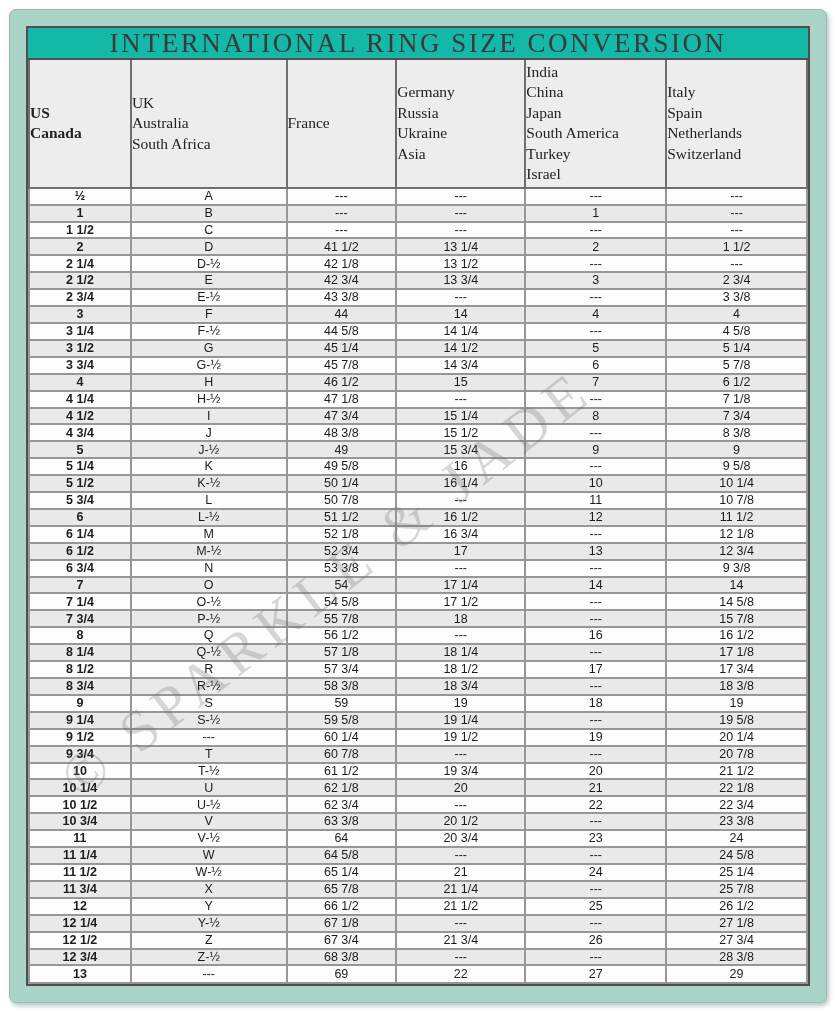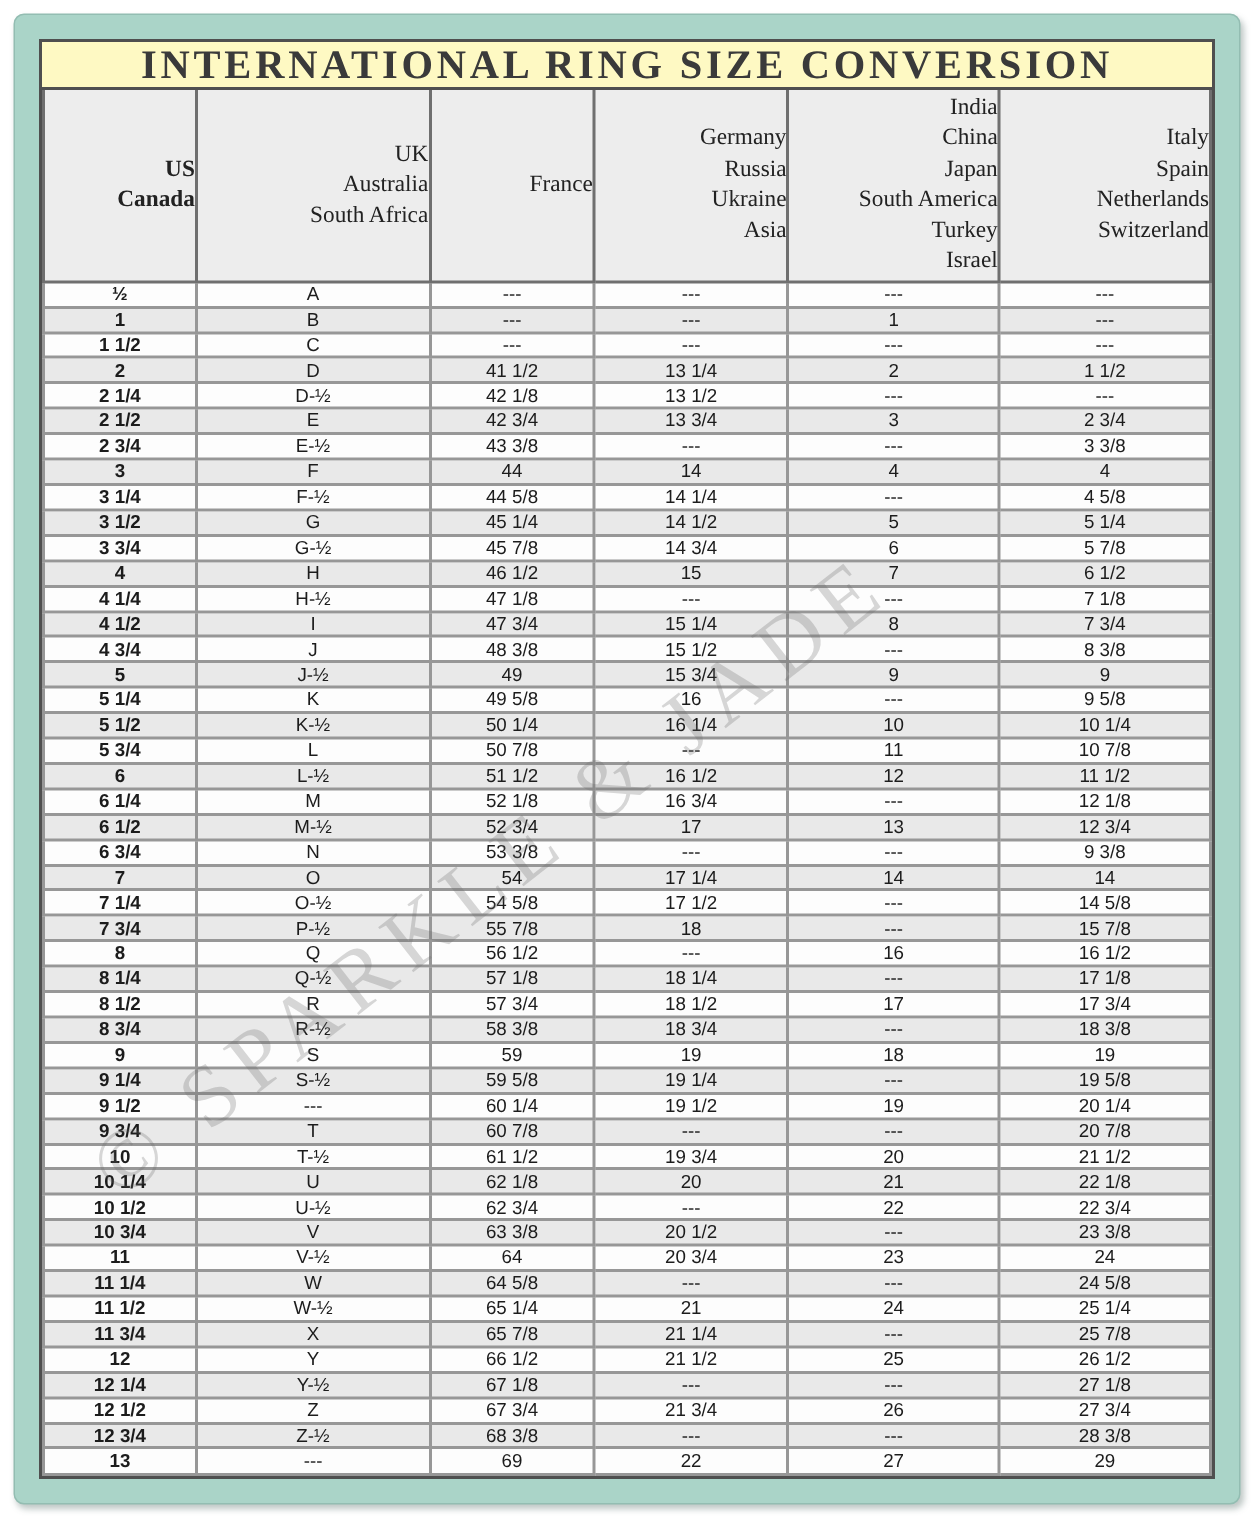--- a/index.html
+++ b/index.html
@@ -30,40 +30,39 @@
   .panel{
     position:absolute;left:16px;top:16px;right:16px;bottom:16px;
     background:#ffffff;
     border:2px solid var(--dark-border);
     display:flex;flex-direction:column;
   }
   .title-band{
     height:32px;flex:0 0 32px;
     border-bottom:2px solid var(--dark-border);
     display:flex;align-items:center;justify-content:center;
-    background:#fef9c3;
-    font-weight:bold;
+    background:#14b8a6;
   }
   .title{
     font-family:"Liberation Serif",serif;
     font-size:27px;letter-spacing:2.5px;
     color:var(--title-color);white-space:nowrap;line-height:1;
     padding-top:1px;
   }
   table.ring-table{
     width:100%;flex:1 1 auto;height:920px;
     border-collapse:collapse;table-layout:fixed;
   }
   thead tr{height:122px;}
   th{
     background:var(--header-bg);
     border:2px solid #6f6f6f;border-top:none;
     font-family:"Liberation Serif",serif;
     font-size:15.5px;font-weight:normal;color:#222;
-    line-height:1.32;text-align:right;vertical-align:middle;
+    line-height:1.32;text-align:left;vertical-align:middle;
     padding:2px 0;
   }
   th.bold{font-weight:bold;margin-top:48px;}
   tbody tr{background:var(--row-bg);}
   tbody tr:nth-child(even){background:var(--row-alt-bg);}
   td{
     border:2px solid var(--border-gray);
     font-size:12.5px;color:var(--text);
     text-align:center;vertical-align:middle;
     padding:0;line-height:1;white-space:nowrap;

